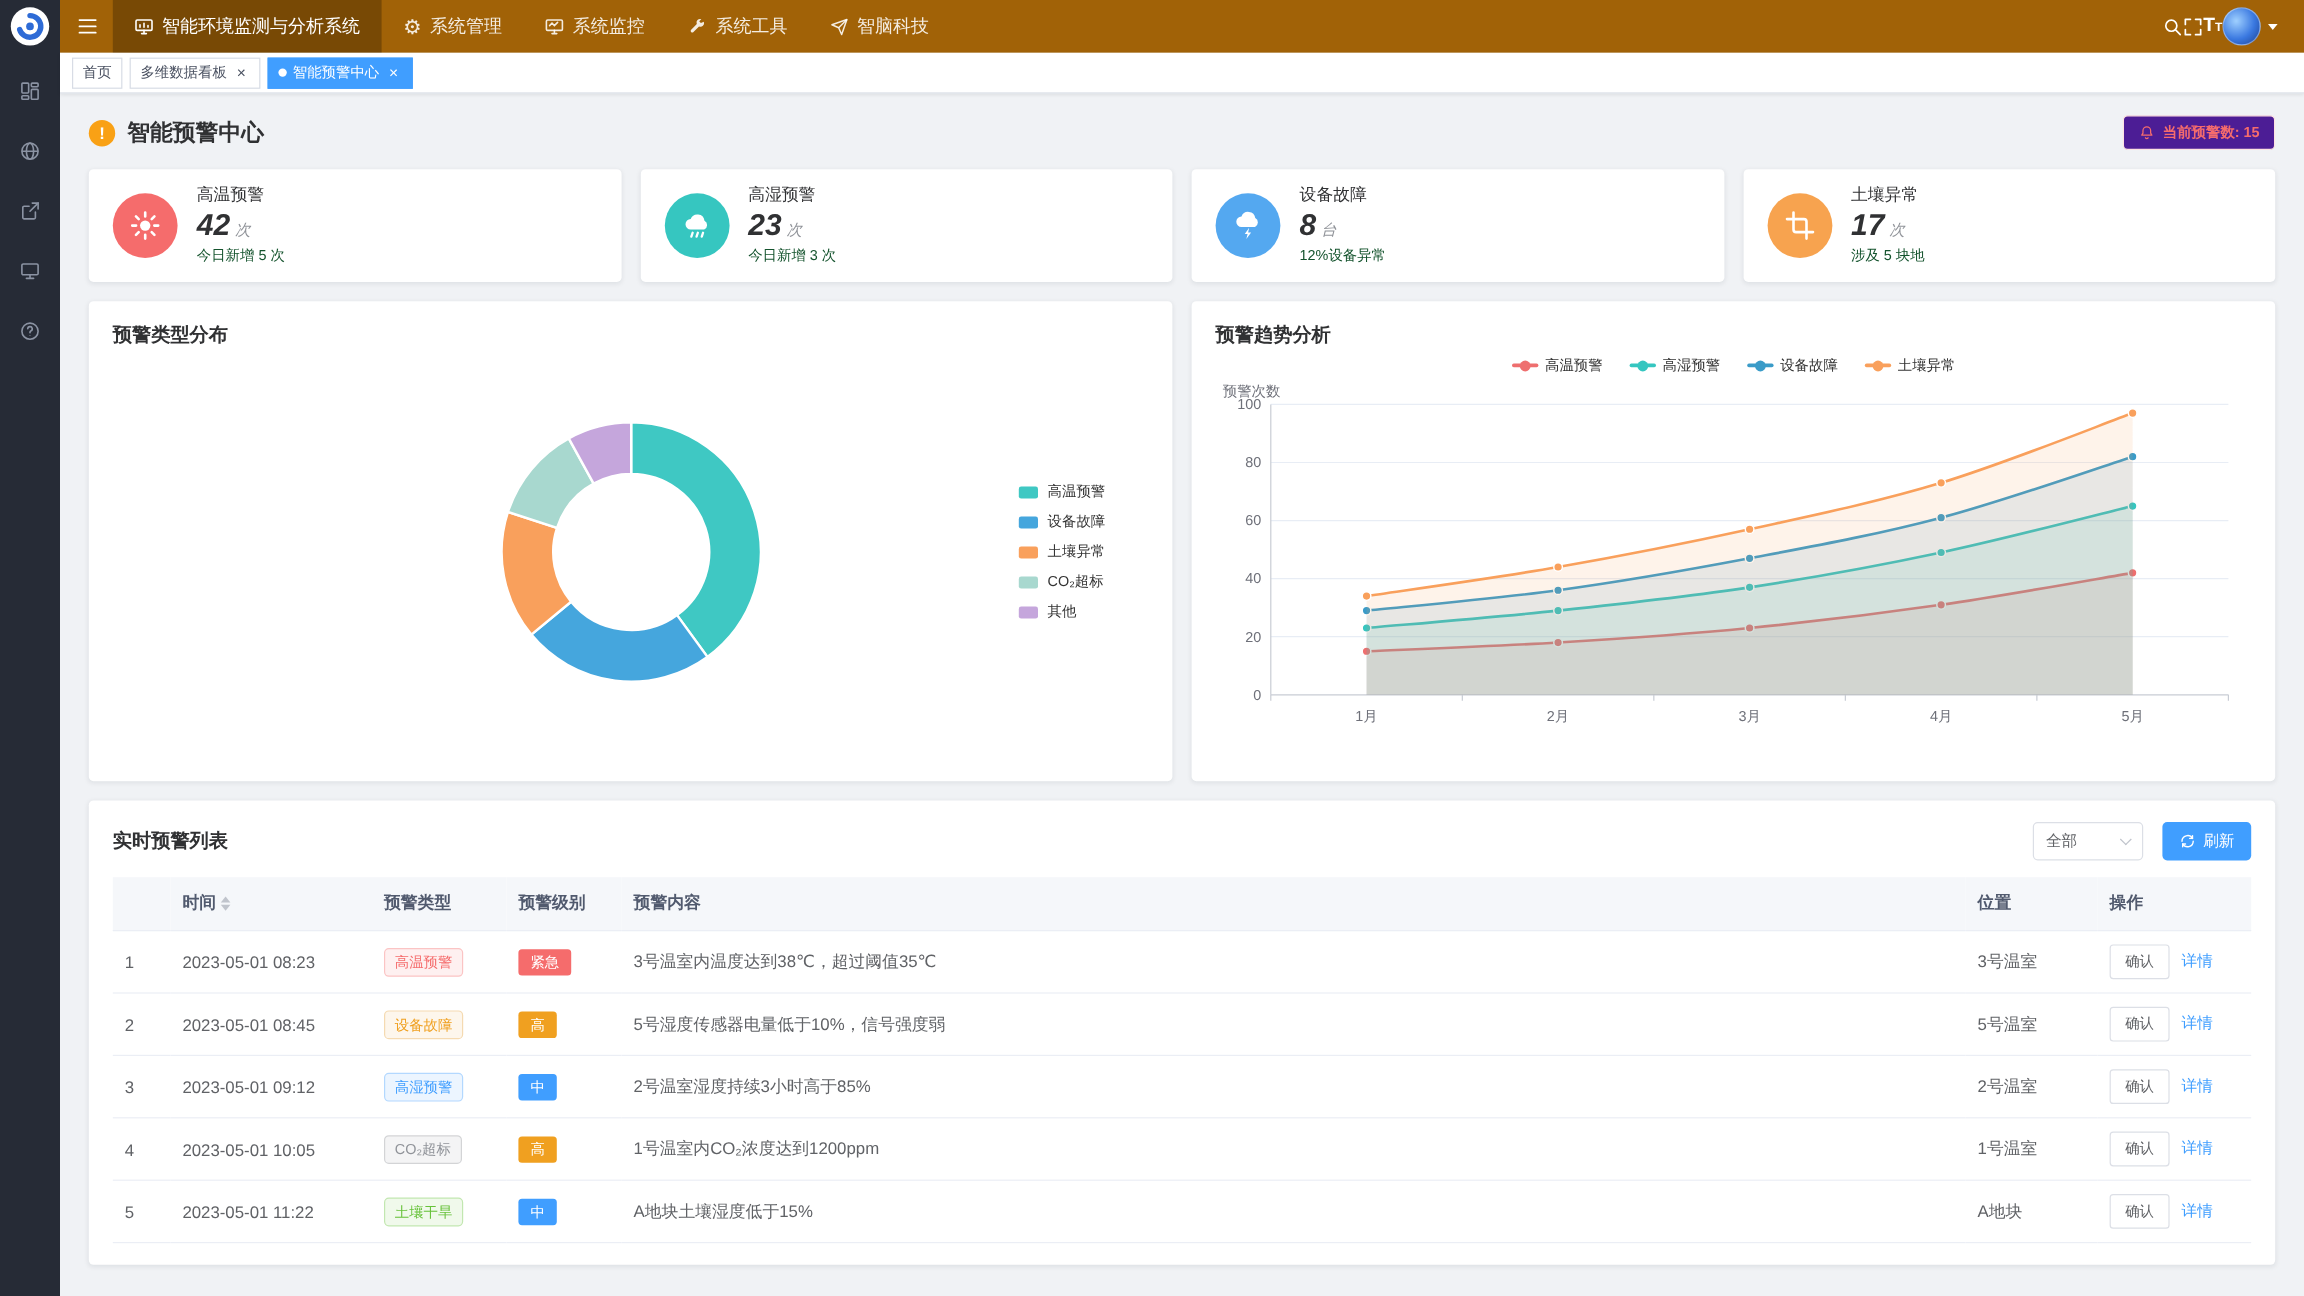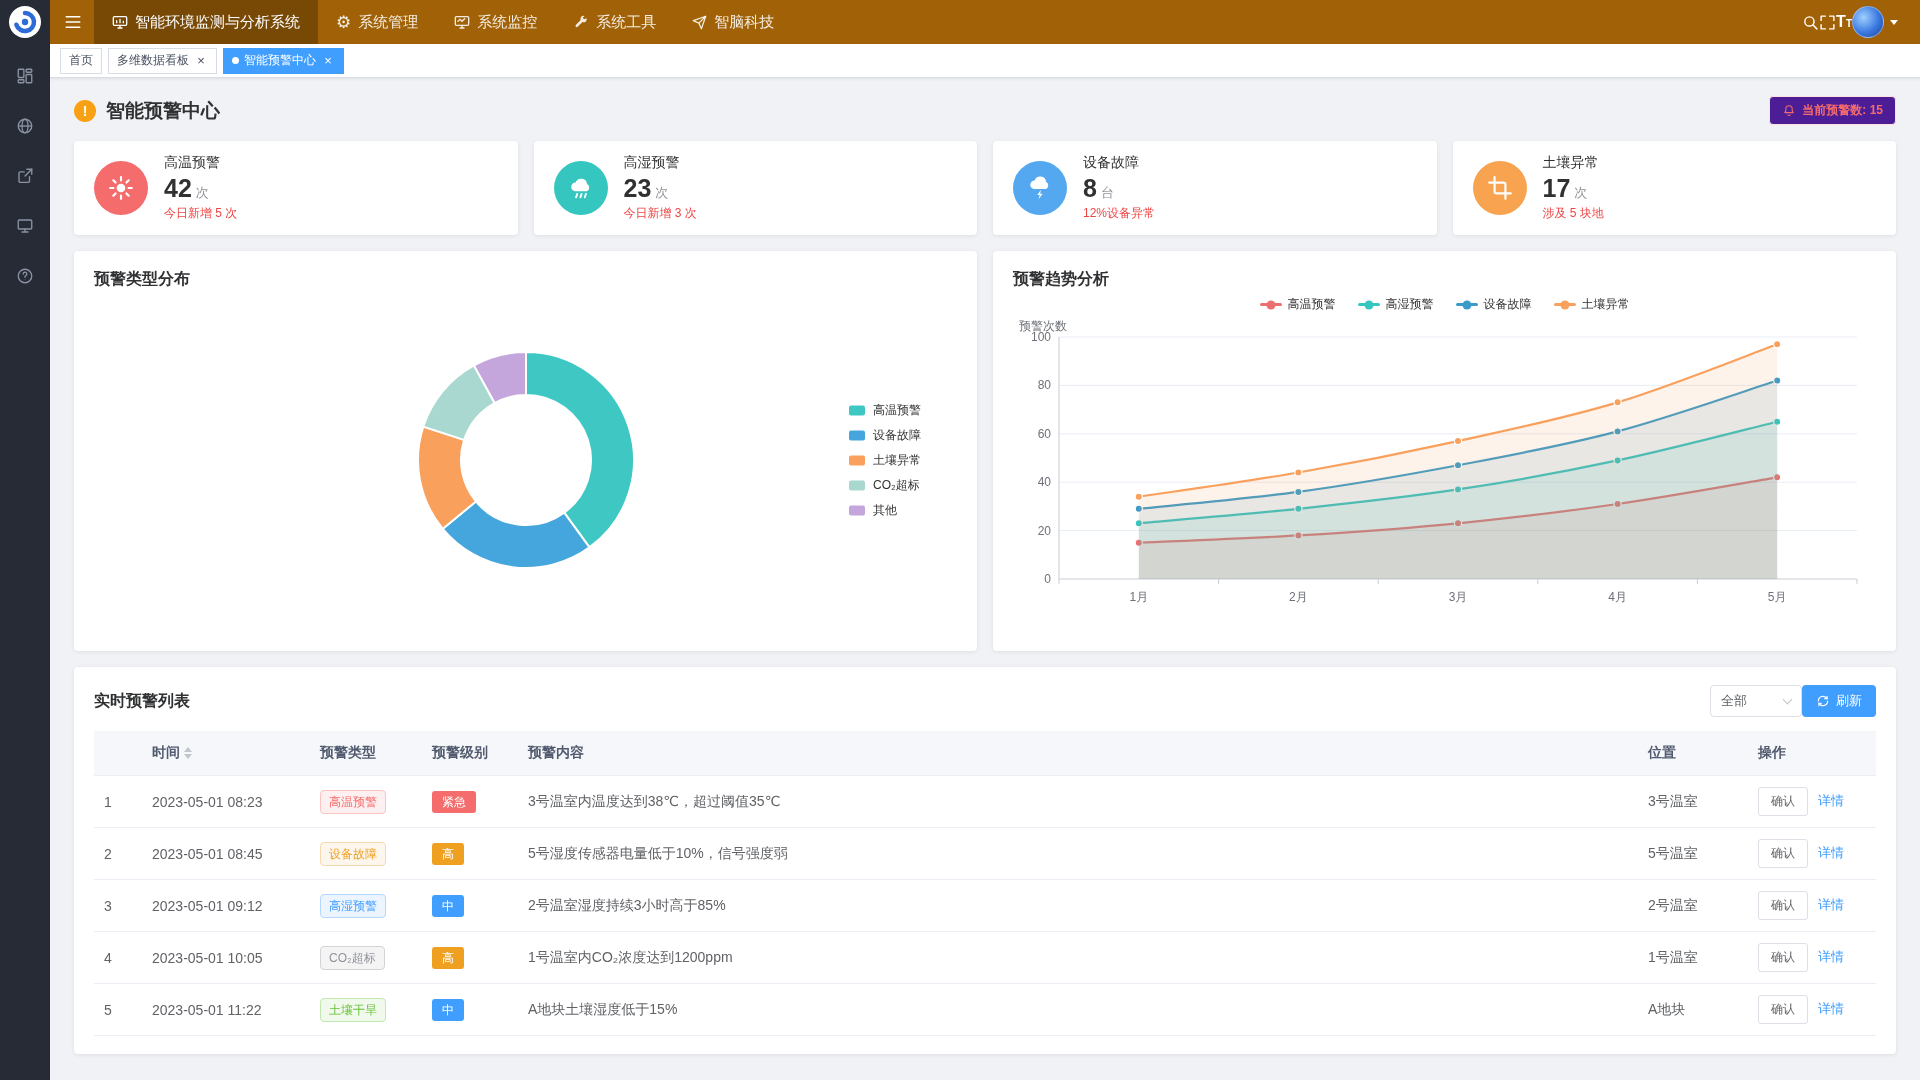--- a/index.html
+++ b/index.html
@@ -54,43 +54,43 @@
   .tab-item { background:#fff; border:1px solid #dcdfe6; padding:0 20px; height:38px; display:flex; align-items:center; font-size:14px; color:#303133; cursor:pointer; margin-left:-1px; }
   .tab-item:first-child { margin-left:0; border-radius:4px 0 0 4px; }
   .tab-item:last-child { border-radius:0 4px 4px 0; }
   .tab-item.active { color:#409eff; }
 
   
   .stats-row { display:flex; gap:16px; margin-bottom:16px; }
   .stat-card { flex:1; background:#fff; border-radius:4px; box-shadow:0 1px 4px rgba(0,21,41,.08); padding:16px 20px; display:flex; align-items:center; gap:16px; height:94px; }
   .stat-icon { width:54px; height:54px; border-radius:50%; display:flex; align-items:center; justify-content:center; flex-shrink:0; line-height:0; }
   .stat-title { font-size:14px; color:#303133; margin-bottom:2px; }
-  .stat-value { font-size:25px; font-weight:700; color:#303133; line-height:1.15; }
+  .stat-value { font-size:25px; font-weight:700; color:#303133; line-height:1.15;font-style:italic; }
   .stat-unit { font-size:13px; color:#909399; font-weight:400; margin-left:4px; }
-  .stat-sub { font-size:12px; color:#ef4444; margin-top:2px; }
+  .stat-sub { font-size:12px; color:#14532d; margin-top:2px; }
 
   
   .charts-row { display:flex; gap:16px; margin-bottom:16px; }
   .chart-card { flex:1; background:#fff; border-radius:4px; box-shadow:0 1px 4px rgba(0,21,41,.08); padding:18px 20px; height:400px; position:relative; min-width:0; }
   .chart-title { font-size:16px; font-weight:700; color:#303133; }
   .pie-wrap { position:relative; height:340px; display:flex; align-items:center; justify-content:center; }
   .pie-legend { position:absolute; right:36px; top:50%; transform:translateY(-50%); display:flex; flex-direction:column; gap:8px; }
   .pl-item { display:flex; align-items:center; gap:8px; font-size:12px; color:#333; cursor:pointer; }
   .swatch { width:16px; height:10px; border-radius:2px; display:inline-block; }
   .trend-legend { display:flex; justify-content:center; gap:22px; margin-top:6px; }
   .tl-item { display:flex; align-items:center; gap:6px; font-size:12px; color:#333; cursor:pointer; }
   .tl-marker { width:22px; height:3px; background:var(--c,#999); border-radius:2px; position:relative; }
   .tl-marker::after { content:""; position:absolute; left:50%; top:50%; transform:translate(-50%,-50%); width:9px; height:9px; border-radius:50%; background:var(--c,#999); }
   #trend-svg { display:block; margin-top:4px; }
 
   
   .list-card { background:#fff; border-radius:4px; box-shadow:0 1px 4px rgba(0,21,41,.08); padding:18px 20px; }
   .list-header { display:flex; justify-content:space-between; align-items:center; margin-bottom:14px; }
   .list-title { font-size:16px; font-weight:700; color:#303133; }
-  .list-tools { display:flex; gap:0; align-items:flex-start; }
+  .list-tools { display:flex; gap:16px; align-items:flex-start; }
   .select { width:92px; height:32px; border:1px solid #dcdfe6; border-radius:4px; display:flex; align-items:center; justify-content:space-between; padding:0 10px; font-size:13px; color:#606266; background:#fff; cursor:pointer; }
   .chev { width:7px; height:7px; border-right:1.5px solid #c0c4cc; border-bottom:1.5px solid #c0c4cc; transform:rotate(45deg); margin-top:-3px; }
   .refresh-btn { height:32px; background:#409eff; color:#fff; border:none; border-radius:4px; padding:0 14px; font-size:13px; display:flex; align-items:center; gap:6px; cursor:pointer; font-family:inherit; }
 
   .warn-table { width:100%; border-collapse:collapse; font-size:14px; table-layout:fixed; }
   .warn-table th { background:#f5f7fa; text-align:left; color:#515a6e; font-weight:600; padding:13px 10px; border-bottom:1px solid #ebeef5; }
   .warn-table td { padding:11px 10px; border-bottom:1px solid #ebeef5; color:#606266; overflow:hidden; white-space:nowrap; text-overflow:ellipsis; }
   .col-idx { width:48px; }
   .col-time { width:168px; }
   .col-type { width:112px; }

